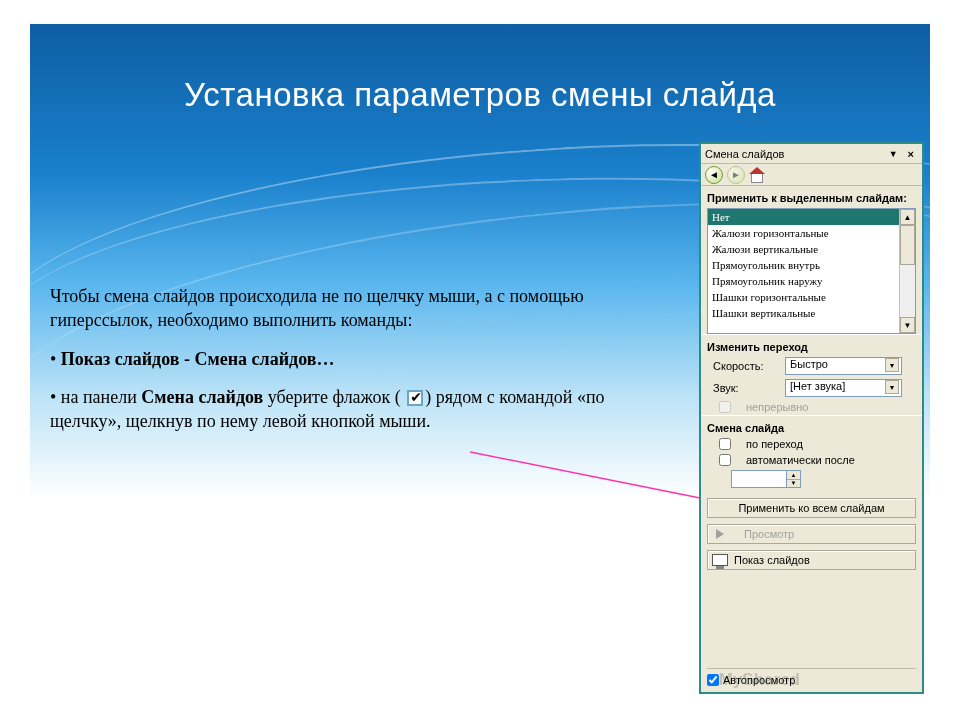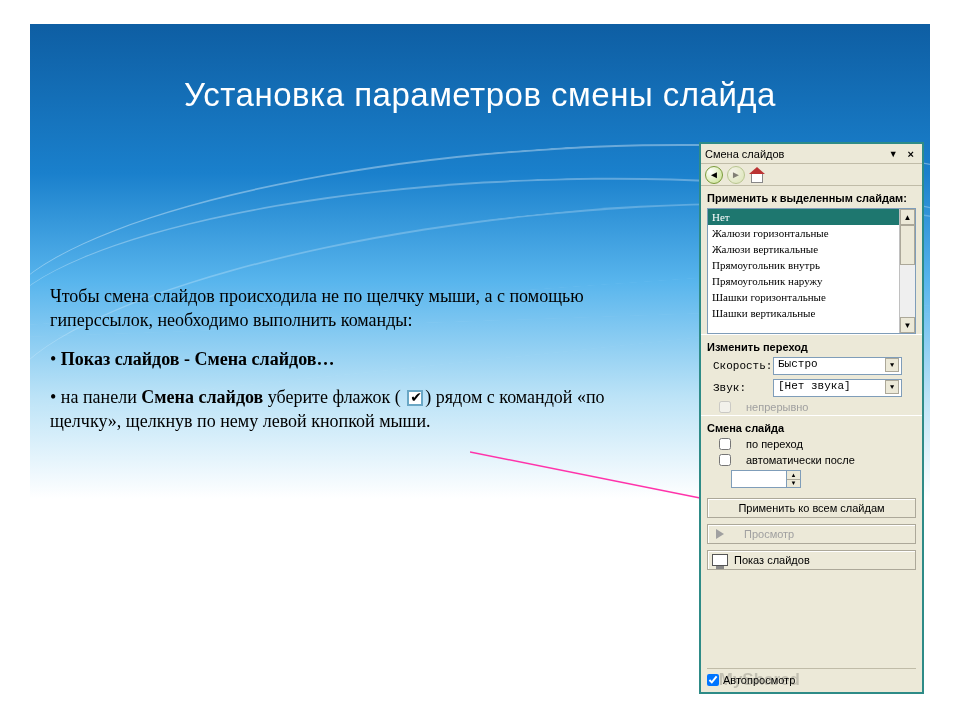--- a/index.html
+++ b/index.html
@@ -115,21 +115,21 @@
   }
   .vscroll .thumb {
     flex: 0 0 40px; margin: 0; background: #ece9d8; border: 1px solid #aca899;
   }
   .vscroll .track { flex:1; }
 
   .section-hdr {
     font-weight: bold; padding: 6px 6px 2px;
     border-top: 1px solid #fff; 
   }
-  .row { display: flex; align-items: center; padding: 2px 20px 2px 12px; gap: 6px; font-family: Liberation Mono, monospace; }
+  .row { display: flex; align-items: center; padding: 2px 20px 2px 12px; gap: 18px; }
   .row .lbl { width: 54px; }
   .combo {
     flex: 1; height: 18px; border: 1px solid #7f9db9; background: #fff;
     display: flex; align-items: flex-start; justify-content: space-between;
     padding: 0 2px 0 4px;
   }
   .combo .arr {
     width: 14px; height: 14px; background: #ece9d8; border: 1px solid #aca899;
     display: flex; align-items: center; justify-content: center; font-size: 7px;
   }

